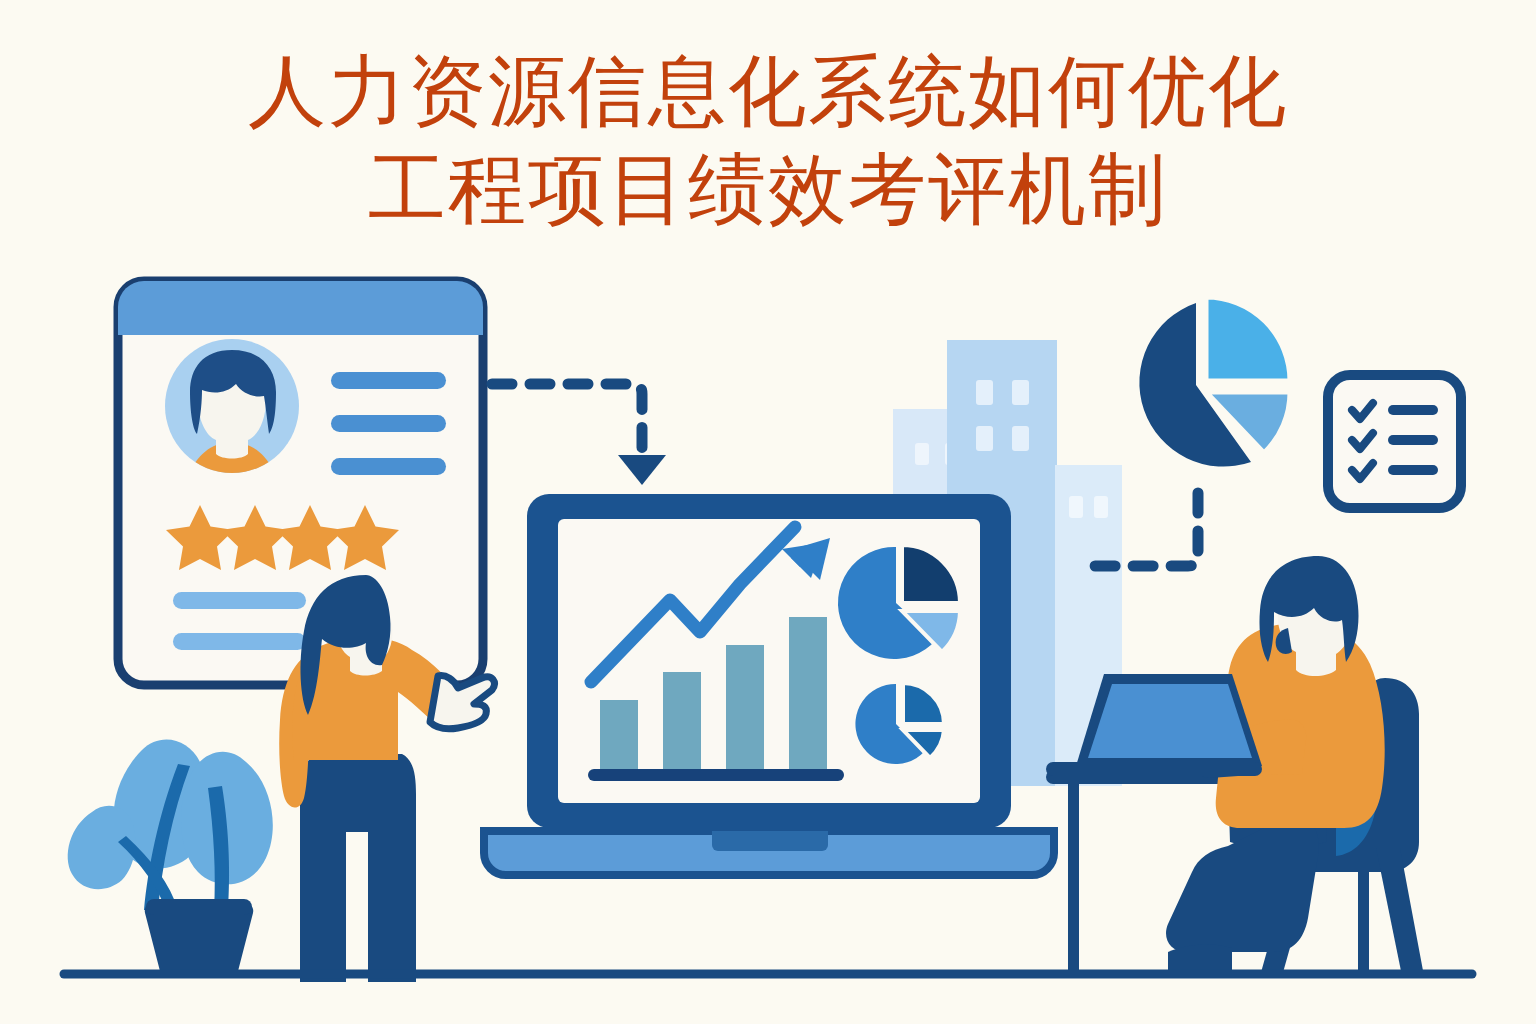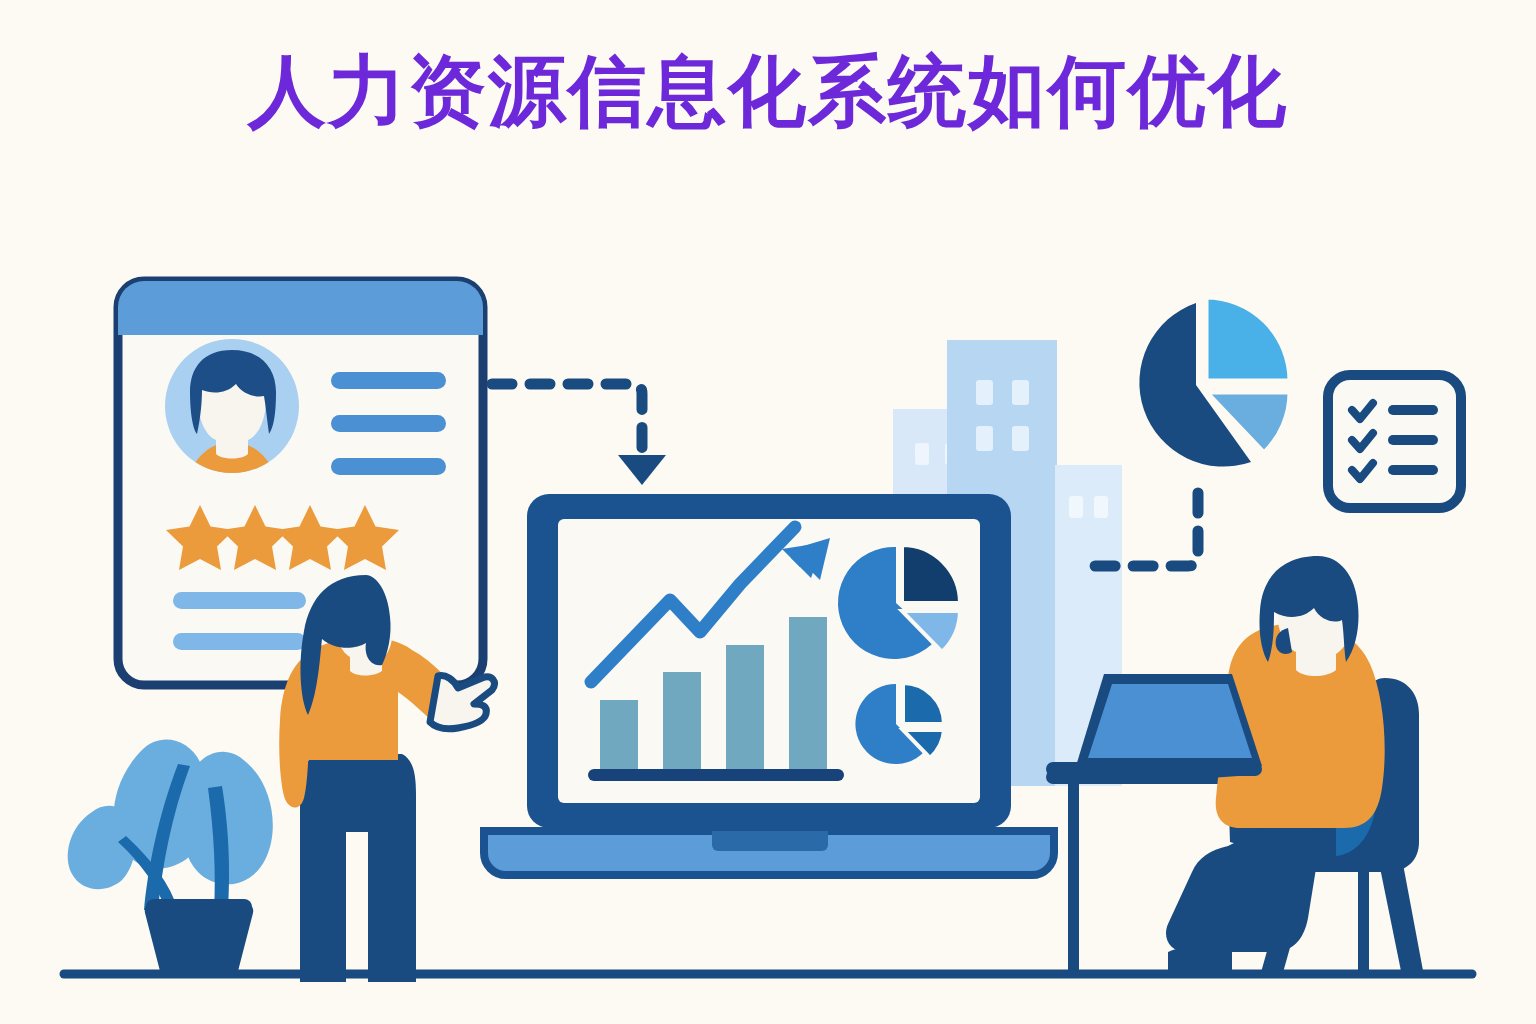--- a/index.html
+++ b/index.html
@@ -7,36 +7,37 @@
     width:1536px;height:1024px;overflow:hidden;
     background:#fcfaf2;
     font-family:"Liberation Sans","DejaVu Sans",sans-serif;
   }
   #stage{position:relative;width:1536px;height:1024px;background:#fcfaf2;}
   #title-block{
     position:absolute;left:0;top:42px;width:1536px;
     text-align:center;pointer-events:none;
   }
   .title-line{
-    color:#6d28d9;
-    font-weight:bold;
+    color:#c2410c;
+    font-weight:normal;
     font-size:78px;
     line-height:98px;
     letter-spacing:2px;
     white-space:nowrap;
   }
   #art{position:absolute;left:0;top:0;width:1536px;height:1024px;}
 </style>
 </head>
 <body>
 
 <div id="stage">
 
   <div id="title-block">
     <div class="title-line">人力资源信息化系统如何优化</div>
+    <div class="title-line">工程项目绩效考评机制</div>
   </div>
 
   <svg id="art" viewBox="0 0 1536 1024">
 
     <g>
       <rect x="893" y="409" width="93" height="377" fill="#d8e8f8"></rect>
       <rect x="915" y="443" width="14" height="22" rx="3" fill="#eef5fc"></rect>
       <rect x="945" y="443" width="14" height="22" rx="3" fill="#eef5fc"></rect>
     </g>
     <g>

